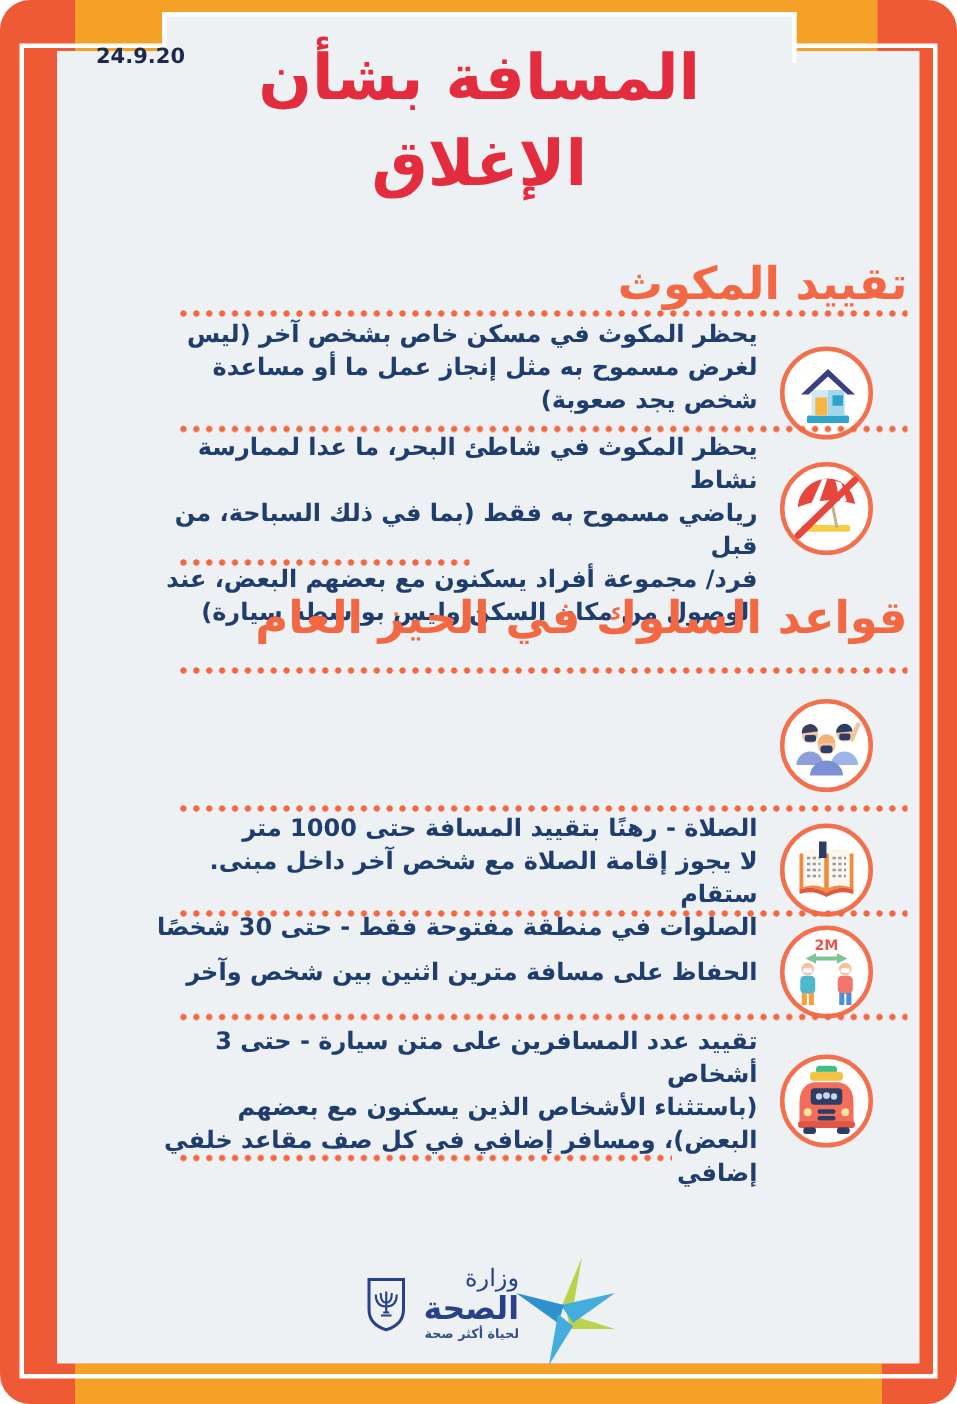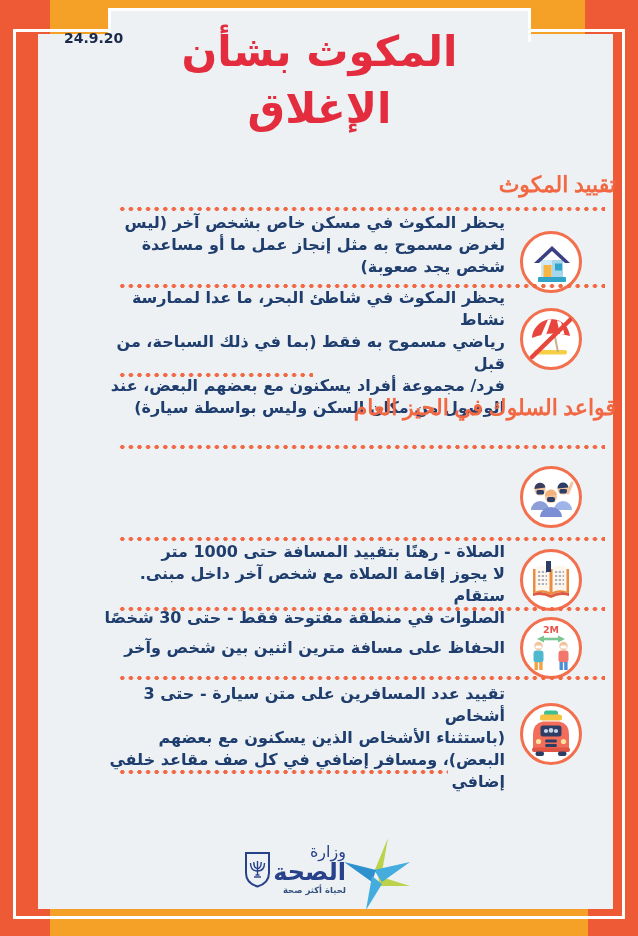--- a/index.html
+++ b/index.html
@@ -1,27 +1,27 @@
 <!DOCTYPE html>
 <html lang="ar" dir="rtl"><head>
 <meta charset="utf-8">
 <style>
   html,body{margin:0;padding:0;}
   body{font-family:"DejaVu Sans", sans-serif;}
-  .poster{position:relative;width:638px;height:936px;background:#EE5A36;overflow:hidden;direction:rtl;}
+  .poster{position:relative;width:638px;height:936px;background:#EE5A36;overflow:hidden;direction:rtl;border-radius:20px;}
   .band{position:absolute;background:#F5A128;}
   .band-top{left:50px;top:0;width:535px;height:34px;}
   .band-bottom{left:50px;top:909px;width:538px;height:27px;}
   .white-frame{position:absolute;left:13px;top:29px;width:612px;height:890px;border:3px solid #ffffff;box-sizing:border-box;z-index:1;}
   .panel{position:absolute;left:38px;top:34px;width:575px;height:875px;background:#EDF1F4;z-index:2;}
   .title-tab{position:absolute;left:108px;top:8px;width:423px;height:34px;background:#EDF1F4;border:3px solid #ffffff;border-bottom:none;box-sizing:border-box;z-index:3;}
   .date{position:absolute;left:64px;top:30px;z-index:4;font-size:14px;font-weight:700;color:#1B2A4A;direction:ltr;}
   .title-line1{position:absolute;left:108px;top:24px;width:423px;text-align:center;font-size:42px;line-height:1.35;font-weight:700;color:#E32C3D;z-index:4;}
   .title-line2{position:absolute;left:108px;top:84px;width:423px;text-align:center;font-size:40px;line-height:1.35;font-weight:700;color:#C24731;z-index:4;}
-  .sec-heading{position:absolute;right:22px;z-index:4;font-size:22px;font-weight:700;color:#F26843;white-space:nowrap;font-family:Liberation Serif, serif;}
+  .sec-heading{position:absolute;right:33px;z-index:4;font-size:30px;font-weight:700;color:#F26843;white-space:nowrap;}
   .sec1{top:172px;}
   .sec2{top:395px;}
   .dots{position:absolute;height:6px;z-index:4;background-image:radial-gradient(circle,#F26843 1.9px,rgba(0,0,0,0) 2.3px);background-size:8.6px 6px;background-repeat:repeat-x;}
   .d1{left:118px;top:206px;width:487px;}
   .d2{left:118px;top:283px;width:487px;}
   .d3{left:118px;top:372px;width:195px;}
   .d4{left:118px;top:444px;width:487px;}
   .d5{left:118px;top:536px;width:487px;}
   .d6{left:118px;top:606px;width:487px;}
   .d7{left:118px;top:675px;width:487px;}
@@ -31,37 +31,37 @@
   .t2{top:287px;}
   .t3{top:450px;}
   .t4{top:541px;}
   .t5{top:637px;}
   .t6{top:683px;}
   .item-icon{position:absolute;right:55px;width:64px;height:64px;z-index:4;}
   .i1{top:230px;} .i2{top:307px;} .i3{top:465px;} .i4{top:548px;} .i5{top:616px;} .i6{top:702px;}
   .footer-emblem{position:absolute;left:244px;top:851px;z-index:4;}
   .ministry{position:absolute;left:268px;top:843px;width:78px;z-index:4;direction:rtl;text-align:right;color:#27418A;}
   .ministry .l1{font-size:16px;line-height:18px;font-weight:400;}
-  .ministry .l2{font-size:24px;line-height:23px;font-weight:700;}
+  .ministry .l2{font-size:21px;line-height:23px;font-weight:700;}
   .ministry .l3{font-size:8.5px;line-height:13px;font-weight:700;color:#33517E;}
   .footer-star{position:absolute;left:340px;top:836px;z-index:4;}
 </style>
 </head>
 <body>
 
 <div class="poster">
 
   <div class="band band-top"></div>
   <div class="band band-bottom"></div>
   <div class="white-frame"></div>
   <div class="panel"></div>
   <div class="title-tab"></div>
 
   <div class="date">24.9.20</div>
-  <div class="title-line1">المكوث بشأن الإغلاق</div>
+  <div class="title-line1">المسافة بشأن الإغلاق</div>
 
   <div class="sec-heading sec1">تقييد المكوث</div>
   <div class="dots d1"></div>
 
   <div class="item-text t1">يحظر المكوث في مسكن خاص بشخص آخر (ليس
 لغرض مسموح به مثل إنجاز عمل ما أو مساعدة
 شخص يجد صعوبة)</div>
   <div class="item-icon i1">
     <svg width="64" height="64" viewBox="0 0 64 64">
       <circle cx="32" cy="32" r="29.5" fill="#ffffff" stroke="#F2704D" stroke-width="3"></circle>

